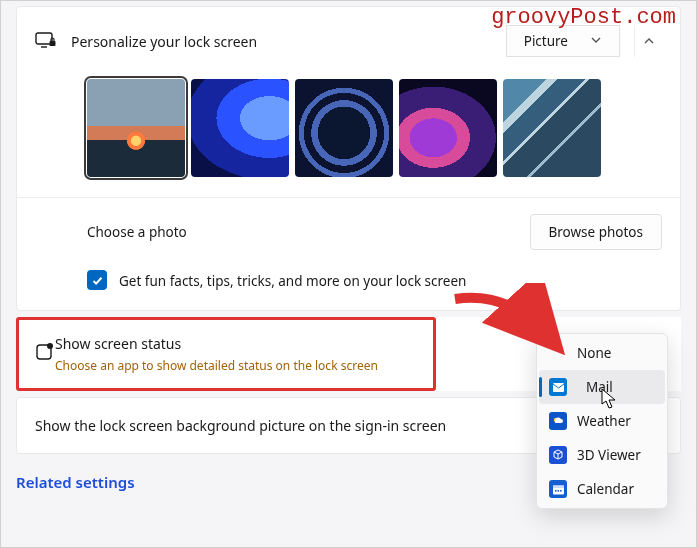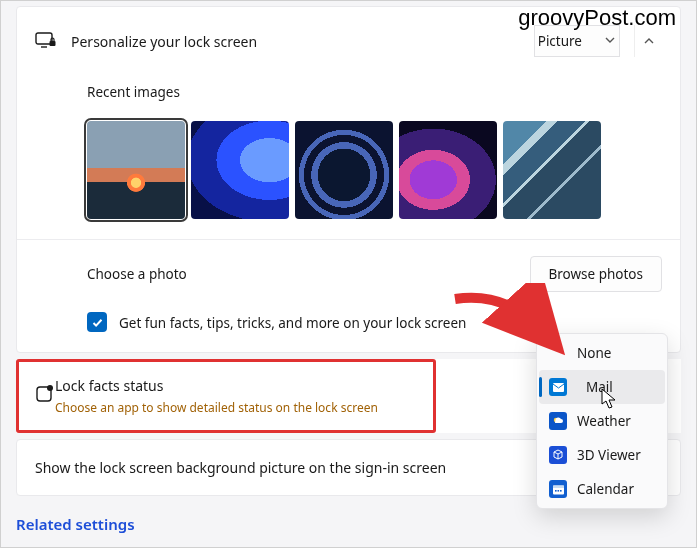--- a/index.html
+++ b/index.html
@@ -12,23 +12,23 @@
     font-size: 13.5px;
     color: #1a1a1a;
     position: relative;
     overflow: hidden;
     border: 1px solid #d0d0d0;
   }
   .watermark {
     position: absolute;
     top: 4px;
     right: 20px;
-    font-family: Liberation Sans, sans-serif;
+    font-family: Liberation Mono, monospace;
     font-size: 22px;
-    color: #000000;
+    color: #b91c1c;
     font-weight: 400;
     pointer-events: none;
     z-index: 50;
   }
   .content { padding: 0; }
   .card {
     background: #fff;
     margin: 5px 15px 0;
     border: 1px solid #e9e9ec;
     border-radius: 4px;
@@ -52,21 +52,21 @@
     display: flex;
     align-items: center;
     padding: 12px 18px 12px 70px;
   }
   .section-label { font-size: 13.5px; }
   .dropdown {
     display: flex;
     align-items: center;
     border: 1px solid #e1e1e4;
     border-radius: 0;
-    padding: 6px 3px;
+    padding: 6px 17px;
     background: #fdfdfd;
     gap: 22px;
     font-size: 13.5px;
     cursor: pointer;
   }
   .chev { color: #555; }
   .expand-toggle {
     display: flex;
     align-items: center;
     justify-content: center;
@@ -222,23 +222,20 @@
             </svg>
         </span>
       </div>
       <div class="expand-toggle">
         <svg width="14" height="14" viewBox="0 0 14 14" fill="none" stroke="currentColor" stroke-width="1.4">
             <path d="M3 9l4-4 4 4"></path>
           </svg>
       </div>
     </div>
 
-    <div class="subrow">
-      <span class="section-label">Recent images</span>
-    </div>
     <div class="thumbs">
       <div class="thumb t0"></div>
       <div class="thumb t1"></div>
       <div class="thumb t2"></div>
       <div class="thumb t3"></div>
       <div class="thumb t4"></div>
     </div>
 
     <div class="hr"></div>
 
@@ -260,21 +257,21 @@
 
   <div class="status-card">
     <div class="status-inner">
       <span class="icon-slot">
         <svg width="20" height="20" viewBox="0 0 20 20" fill="none" stroke="currentColor" stroke-width="1.4">
           <rect x="2" y="3" width="14" height="14" rx="3"></rect>
           <circle cx="15" cy="4" r="3" fill="#1a1a1a" stroke="none"></circle>
         </svg>
       </span>
       <div class="status-text">
-        <div class="title">Lock facts status</div>
+        <div class="title">Show screen status</div>
         <div class="sub">Choose an app to show detailed status on the lock screen</div>
       </div>
     </div>
   </div>
 
   <div class="plain-card">
     <span>Show the lock screen background picture on the sign-in screen</span>
   </div>
 
   <div class="related">Related settings</div>

